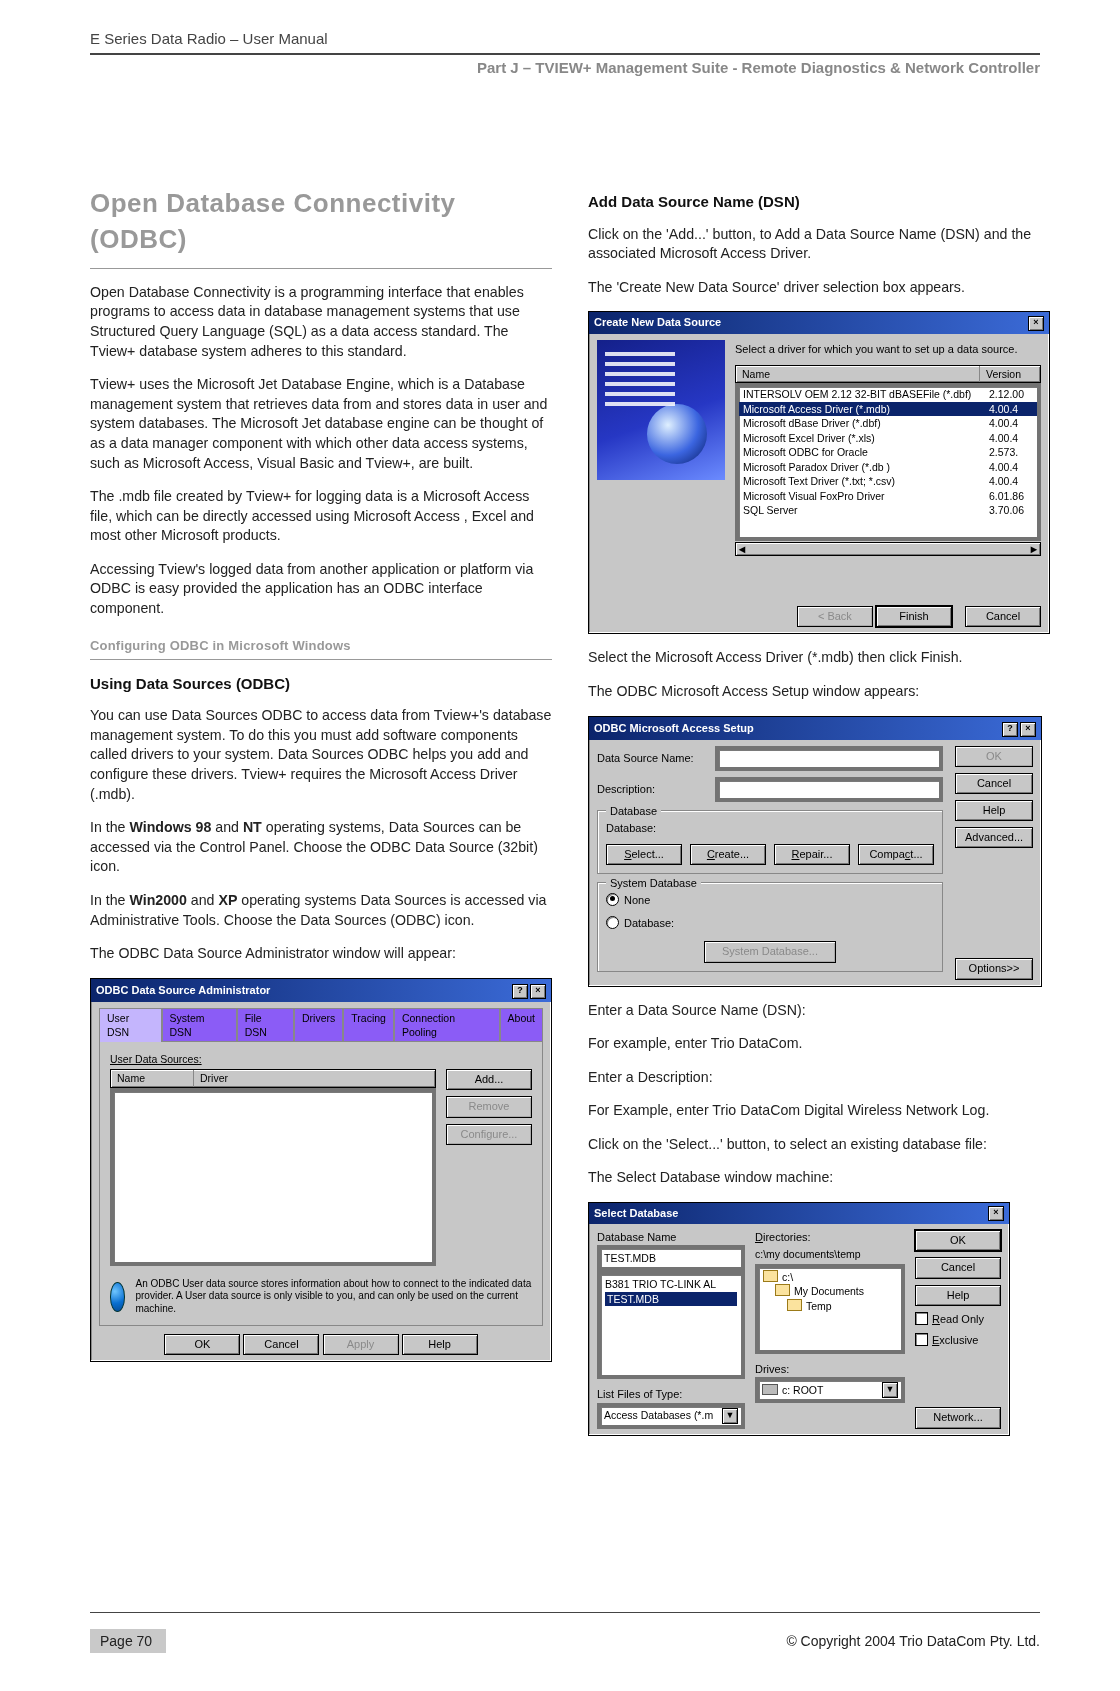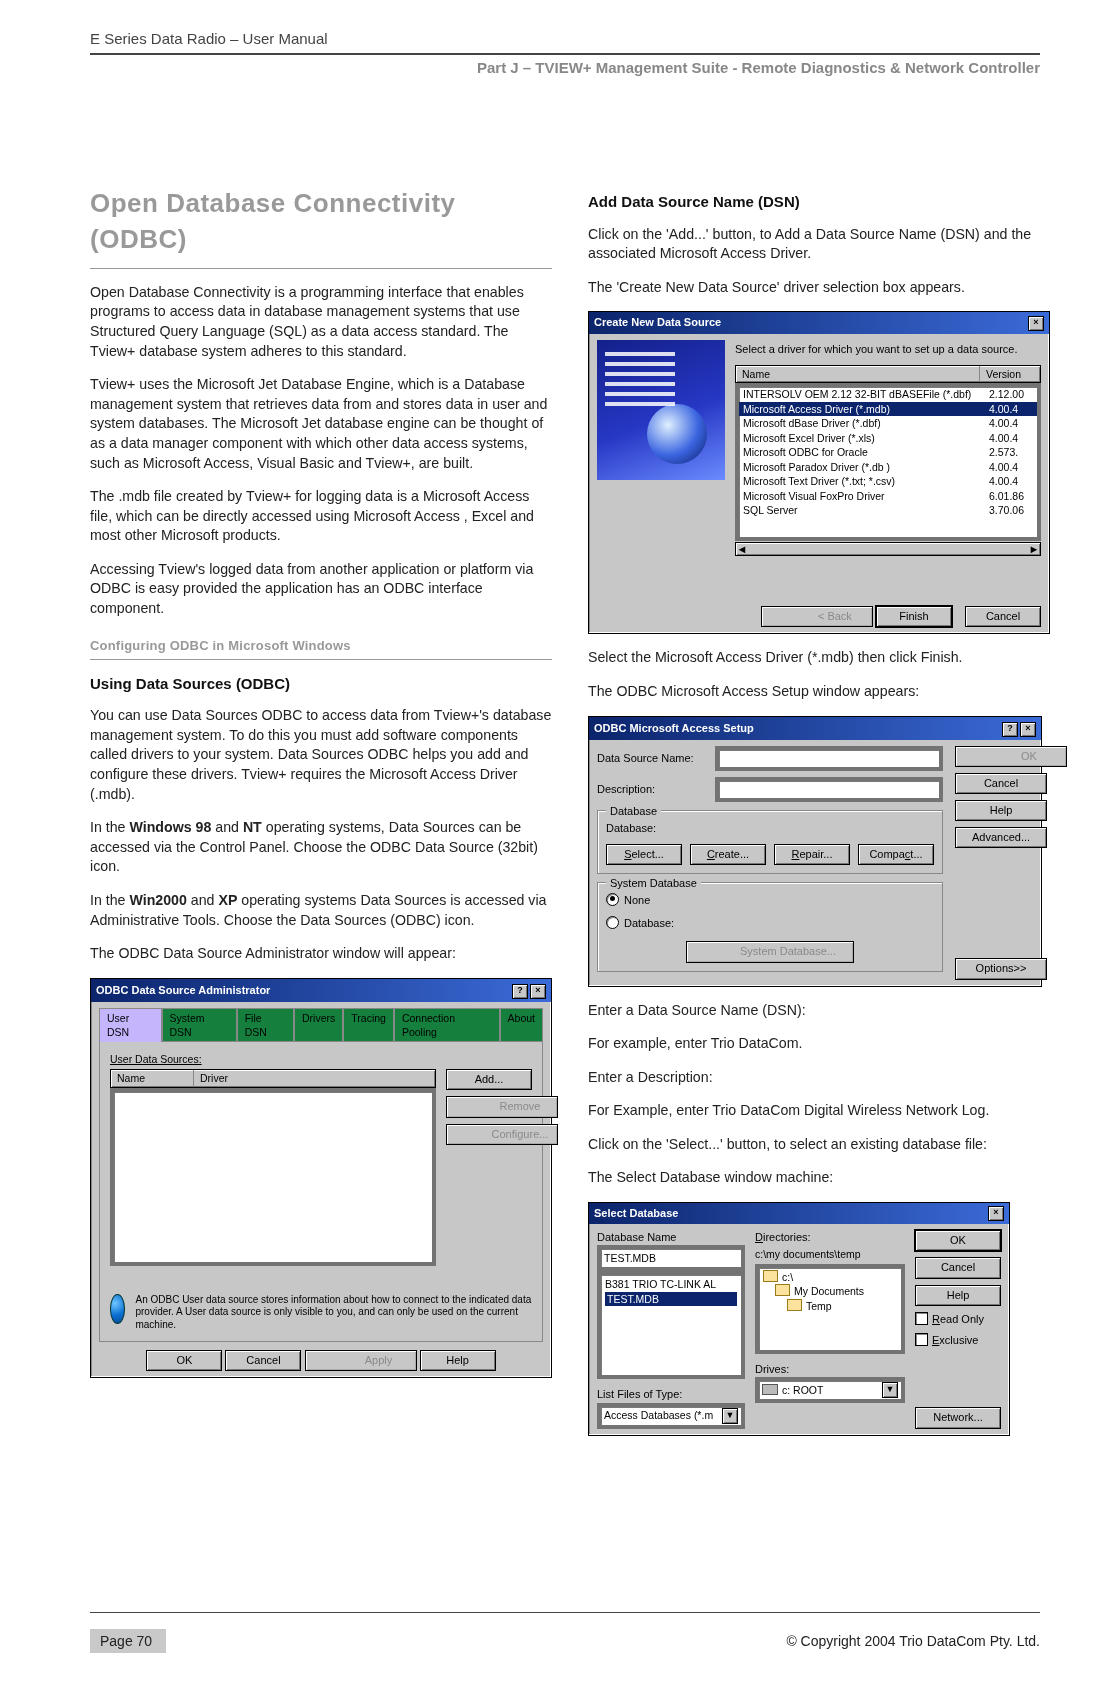--- a/index.html
+++ b/index.html
@@ -19,29 +19,29 @@
   .page-num-box { background:#c9c9c9; padding:4px 14px 4px 10px; color:#222; font-size:14px; }
   .copyright { font-size:14px; color:#222; }
   .hr-footer { position:absolute; bottom:70px; left:90px; right:80px; border:0; border-top:1.5px solid #444; }
 
   
   .win { background:#c7c7c7; border:1px solid #000; box-shadow:-1px -1px 0 #fff inset, 1px 1px 0 #888 inset; font-family:Tahoma,Arial,sans-serif; font-size:11px; color:#000; margin:8px 0 14px 0; }
   .titlebar { background:linear-gradient(90deg,#0b246b,#3b6bd8); color:#fff; padding:3px 5px; font-weight:bold; font-size:11px; display:flex; justify-content:space-between; align-items:center; }
   .tbtn { width:14px; height:13px; background:#c7c7c7; border:1px solid #000; box-shadow:inset 1px 1px 0 #fff, inset -1px -1px 0 #777; font-size:9px; line-height:11px; text-align:center; display:inline-block; margin-left:2px; color:#000;}
   .wincontent { padding:6px 8px; }
   .btn { background:#c7c7c7; border:1px solid #000; box-shadow:inset 1px 1px 0 #fff, inset -1px -1px 0 #777; padding:2px 0; min-width:74px; text-align:center; font-size:11px; display:inline-block;}
-  .btn.disabled { color:#8a8a8a; box-shadow:inset 1px 1px 0 #fff, inset -1px -1px 0 #aaa;padding-left:36px; }
+  .btn.disabled { color:#8a8a8a; box-shadow:inset 1px 1px 0 #fff, inset -1px -1px 0 #aaa; }
   .inset { background:#fff; border:4px solid #737373; box-shadow:inset 1px 1px 0 #7a7a7a; }
   .group { border:1px solid #888; box-shadow:inset 1px 1px 0 #fff; padding:10px 8px 8px 8px; margin:8px 0; position:relative; }
   .group > .glabel { position:absolute; top:-7px; left:8px; background:#c7c7c7; padding:0 4px; font-size:11px; }
 
   
   .dlg1 { width:460px; }
   .tabs { display:flex; gap:-1px; font-size:10.5px; margin-bottom:-1px;}
-  .tab { border:1px solid #888; border-bottom:none; padding:2px 7px; background:#15803d; position:relative; }
+  .tab { border:1px solid #888; border-bottom:none; padding:2px 7px; background:#8b5cf6; position:relative; }
   .tab.active { background:#c4b5fd; z-index:2; }
   .tabbody { border:1px solid #888; padding:10px; background:#c7c7c7; min-height:260px; position:relative;}
   .listhead { display:flex; background:#c7c7c7; border:1px solid #000; box-shadow:inset 1px 1px 0 #fff, inset -1px -1px 0 #777; font-size:10.5px; }
   .listhead span { padding:1px 6px; border-right:1px solid #888; }
   .infoicon { width:28px; height:28px; border-radius:50%; background:radial-gradient(circle at 30% 30%,#6fc6ff,#0a6fd1 55%,#054a94); display:inline-block; border:1px solid #033; }
 
   
   .dlg2 { width:460px; }
   .dlg2 .left-ill { width:128px; height:140px; background:linear-gradient(160deg,#14208a 0%,#2637c4 55%,#6b8bff 100%); margin-right:10px; display:inline-block; vertical-align:top; position:relative;}
   .dlg2 .left-ill::before{content:"";position:absolute;right:18px;bottom:16px;width:60px;height:60px;border-radius:50%;background:radial-gradient(circle at 35% 35%,#dff0ff,#3b65e0 55%,#071a66);}
@@ -126,21 +126,21 @@
                     <span style="flex:1;border-right:none;">Driver</span>
                 </div>
                 <div class="inset" style="height:170px;"></div>
               </div>
               <div style="width:86px;display:flex;flex-direction:column;gap:6px;">
                 <span class="btn">Add...</span>
                 <span class="btn disabled">Remove</span>
                 <span class="btn disabled">Configure...</span>
               </div>
             </div>
-            <div style="display:flex;gap:10px;margin-top:28px;align-items:flex-start;">
+            <div style="display:flex;gap:10px;margin-top:12px;align-items:center;">
               <span class="infoicon"></span>
               <div style="font-size:10px;line-height:1.25;">An ODBC User data source stores information about how to connect to the indicated data provider.  A User data source is only visible to you, and can only be used on the current machine.</div>
             </div>
           </div>
           <div style="text-align:center;margin-top:8px;">
             <span class="btn">OK</span>
             <span class="btn">Cancel</span>
             <span class="btn disabled">Apply</span>
             <span class="btn">Help</span>
           </div>

